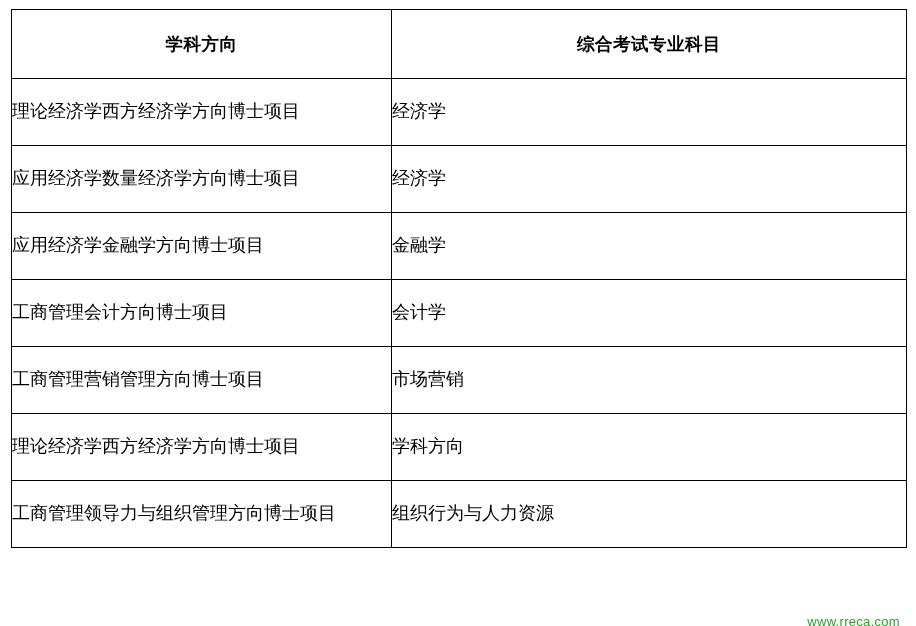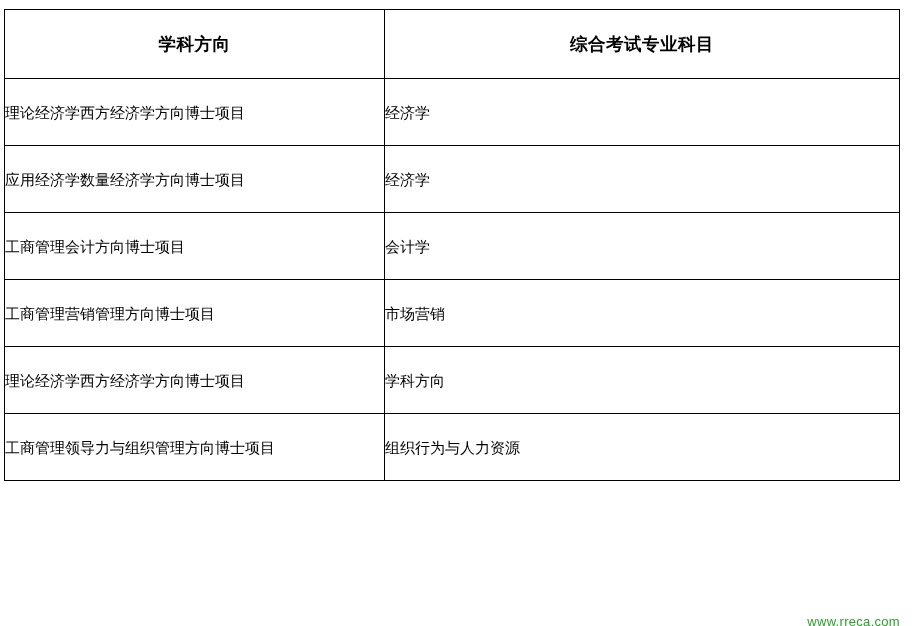--- a/index.html
+++ b/index.html
@@ -16,21 +16,21 @@
   }
   .page {
     position: relative;
     width: 916px;
     height: 626px;
     box-sizing: border-box;
   }
   table.subject-table {
     border-collapse: collapse;
     table-layout: fixed;
-    margin-left: 4px;
+    margin-left: 11px;
     margin-top: 9px;
     width: 895px;
   }
   table.subject-table td,
   table.subject-table th {
     border: 1px solid #000000;
     padding: 0;
     vertical-align: middle;
   }
   col.col-direction { width: 380px; }
@@ -39,21 +39,21 @@
   .header-cell {
     height: 68px;
     text-align: center;
     font-size: 17.5px;
     font-weight: bold;
     font-family: "Liberation Sans", "DejaVu Sans", sans-serif;
     letter-spacing: 0.5px;
   }
   .body-cell {
     height: 66px;
-    font-size: 15px;
+    font-size: 18px;
     font-family: "Liberation Sans", "DejaVu Sans", sans-serif;
     padding-left: 26px;
     padding-right: 8px;
     line-height: 1.4;
   }
   .body-cell.subject {
   }
   .watermark {
     position: absolute;
     right: 16px;
@@ -83,20 +83,24 @@
     <tbody>
       <tr>
         <td class="body-cell">理论经济学西方经济学方向博士项目</td>
         <td class="body-cell subject">经济学</td>
       </tr>
       <tr>
         <td class="body-cell">应用经济学数量经济学方向博士项目</td>
         <td class="body-cell subject">经济学</td>
       </tr>
       <tr>
+        <td class="body-cell">应用经济学金融学方向博士项目</td>
+        <td class="body-cell subject">金融学</td>
+      </tr>
+      <tr>
         <td class="body-cell">工商管理会计方向博士项目</td>
         <td class="body-cell subject">会计学</td>
       </tr>
       <tr>
         <td class="body-cell">工商管理营销管理方向博士项目</td>
         <td class="body-cell subject">市场营销</td>
       </tr>
       <tr>
         <td class="body-cell">理论经济学西方经济学方向博士项目</td>
         <td class="body-cell subject">学科方向</td>

